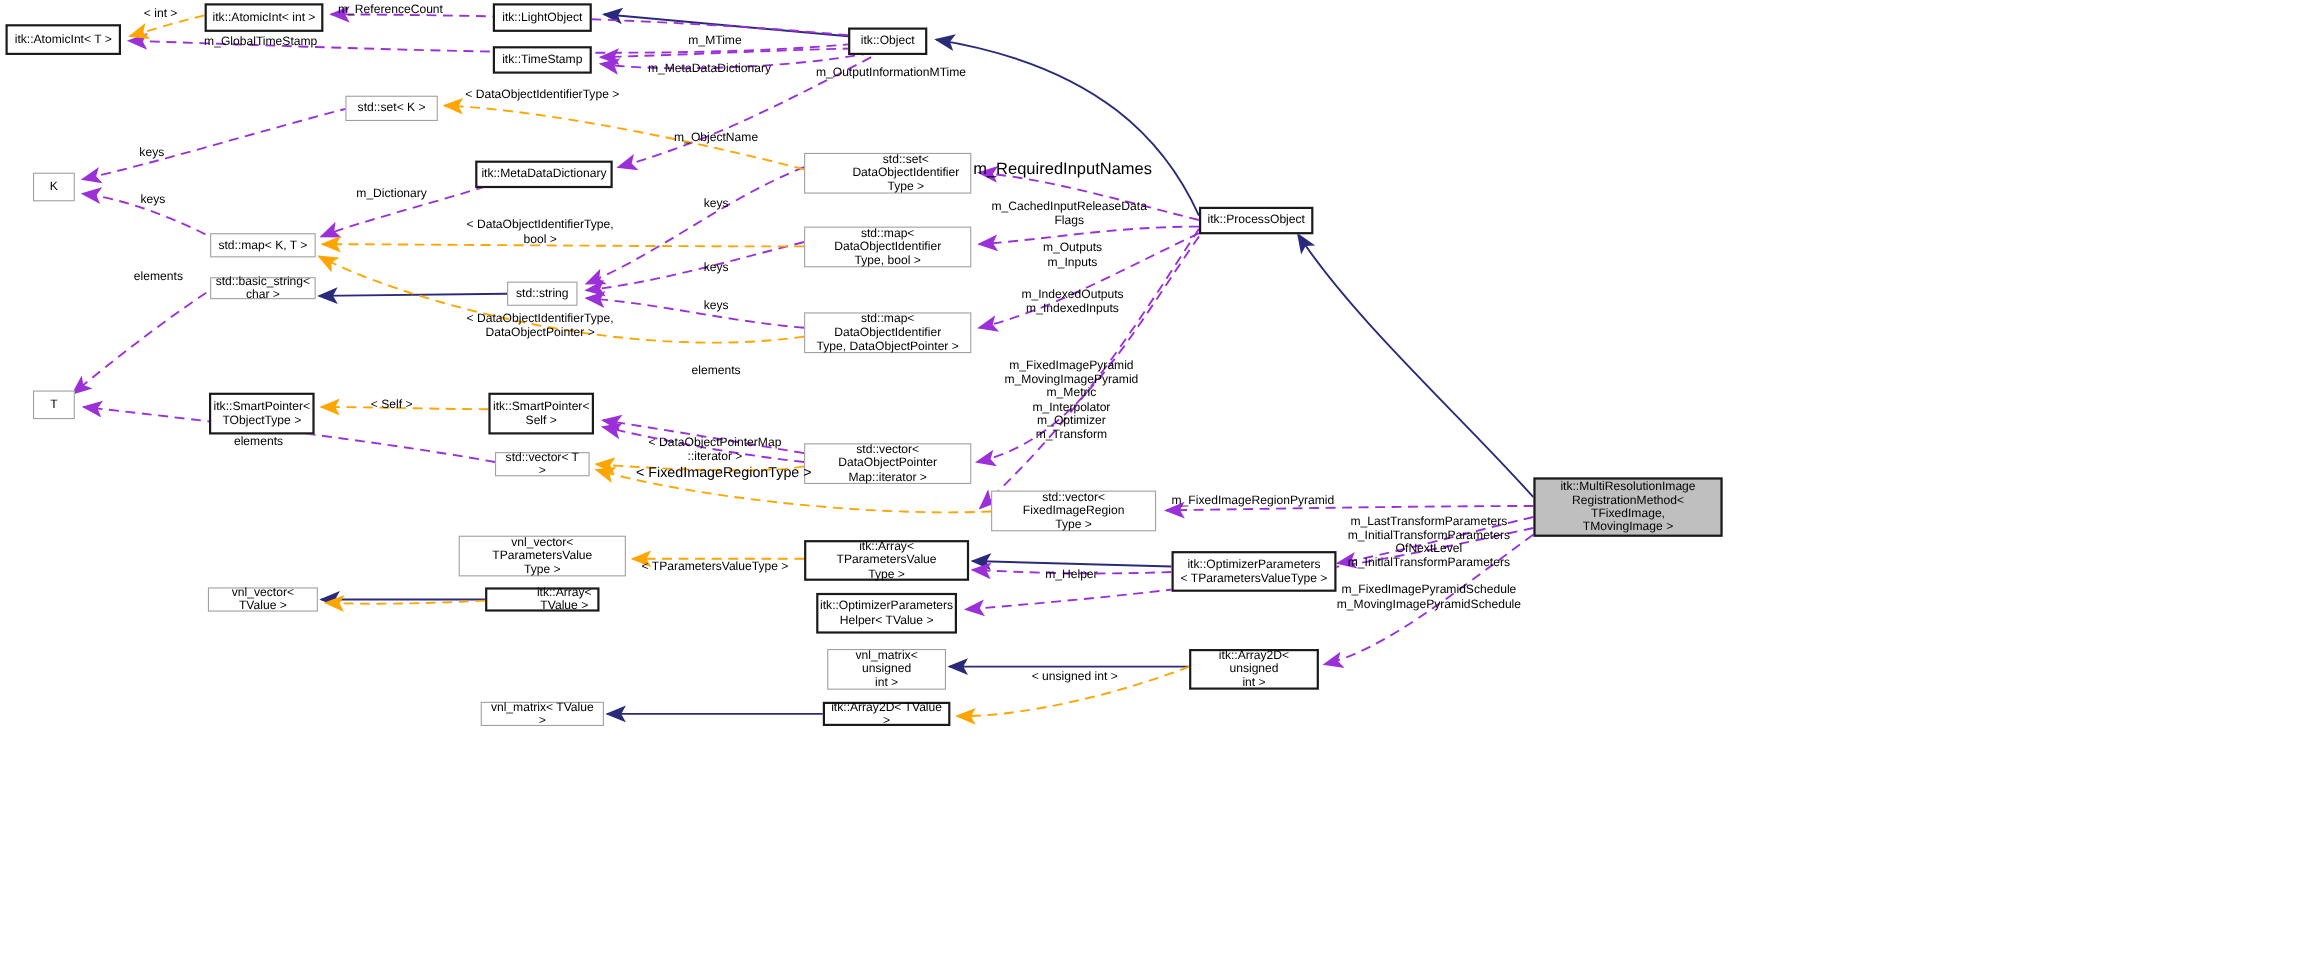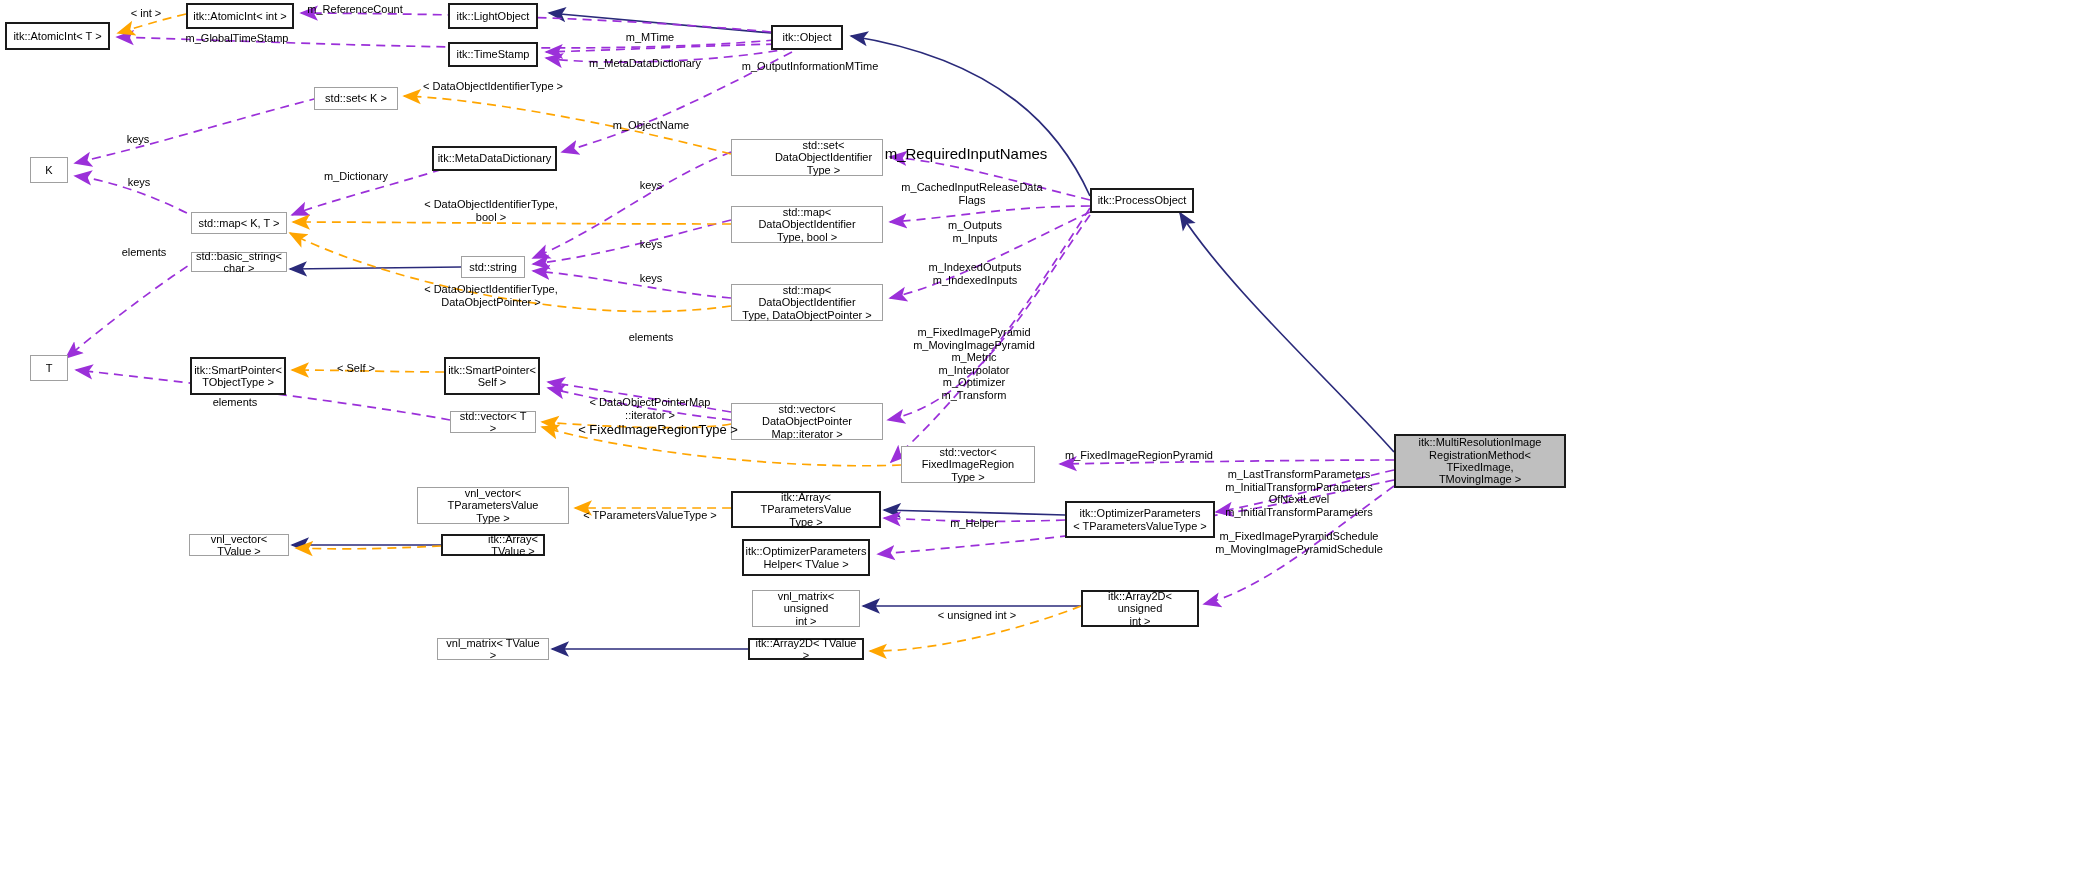--- a/index.html
+++ b/index.html
@@ -144,21 +144,21 @@
         <span class="lbl">itk::SmartPointer&lt;
 Self &gt;</span>
       </div>
       <div class="node n-plain" style="left: 450px; top: 411px; width: 86px; height: 22px; font-size: 11px;">
         <span class="lbl">std::vector&lt; T &gt;</span>
       </div>
       <div class="node n-plain" style="left: 731px; top: 403px; width: 152px; height: 37px; font-size: 11px;">
         <span class="lbl">std::vector&lt; DataObjectPointer
 Map::iterator &gt;</span>
       </div>
-      <div class="node n-plain" style="left: 901px; top: 446px; width: 134px; height: 37px; font-size: 11px;">
+      <div class="node n-plain" style="left: 901px; top: 446px; width: 150px; height: 37px; font-size: 11px;">
         <span class="lbl">std::vector&lt; FixedImageRegion
 Type &gt;</span>
       </div>
       <div class="node n-bold" style="left: 1090px; top: 188px; width: 104px; height: 25px; font-size: 11px;">
         <span class="lbl">itk::ProcessObject</span>
       </div>
       <div class="node n-focus" style="left: 1394px; top: 434px; width: 172px; height: 54px; font-size: 11px;">
         <span class="lbl">itk::MultiResolutionImage
 RegistrationMethod&lt; TFixedImage,
 TMovingImage &gt;</span>

